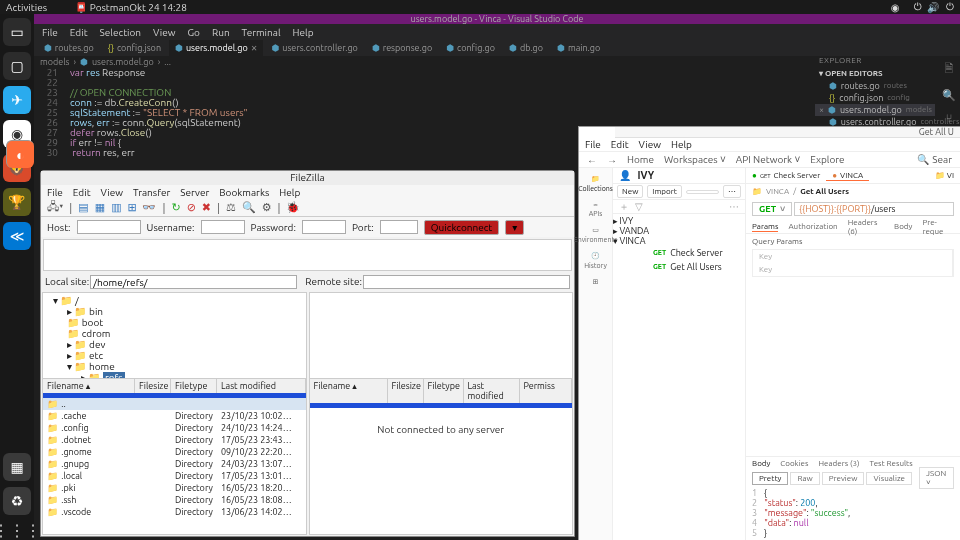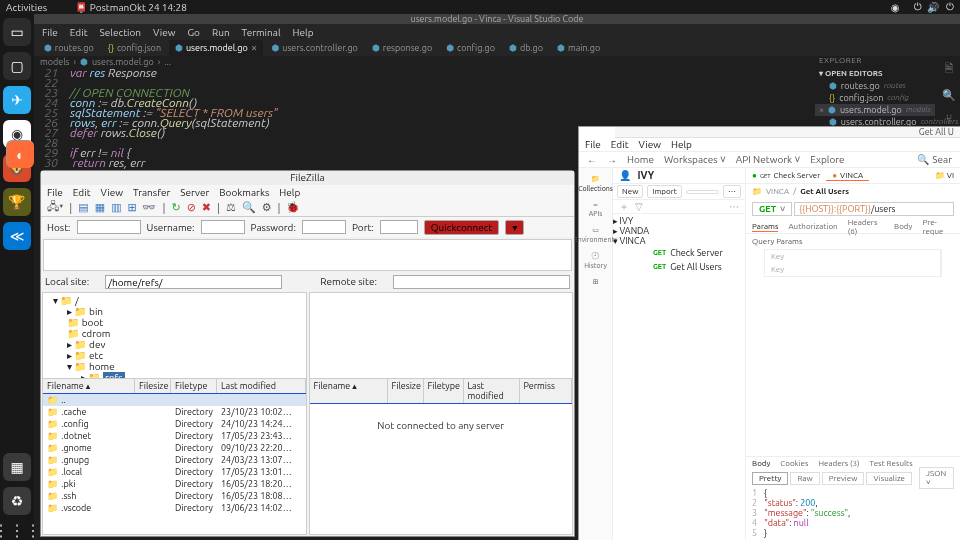--- a/index.html
+++ b/index.html
@@ -6,38 +6,38 @@
 body { width:960px; height:540px; background:#1a1a1a; overflow:hidden; position:relative; font-size:11px; }
 
 
 .topbar { height:14px; background:#1a1a1a; color:#ddd; display:flex; align-items:center; padding:0 6px; font-size:10px; }
 .topbar .left { display:flex; gap:28px; }
 .topbar .center { flex:1; }
 .topbar .right { display:flex; gap:6px; align-items:center;}
 
 
 .vscode { position:absolute; top:14px; left:34px; right:0; bottom:0; background:#1e1e1e; color:#ccc; }
-.vscode-title { height:10px; background:#404040; text-align:center; font-size:9px; line-height:10px; color:#aaa;}
+.vscode-title { height:10px; background:#701a75; text-align:center; font-size:9px; line-height:10px; color:#aaa;}
 .vscode-menu { height:16px; background:#252526; display:flex; gap:12px; padding:0 8px; font-size:10px; align-items:center; color:#ccc;}
 .vscode-tabs { height:16px; background:#252526; display:flex; font-size:9px; align-items:center; color:#969696; gap:2px; padding-left:4px;}
 .vscode-tabs .tab { padding:0 6px; height:16px; display:flex; align-items:center; gap:3px;}
 .vscode-tabs .tab.active { background:#1e1e1e; color:#fff;}
 .goicon { color:#519aba; }
 .jsonicon { color:#cbcb41; }
 .tabclose{font-size:8px;color:#888;}
 .breadcrumb { height:12px; font-size:9px; color:#888; padding-left:6px; display:flex; align-items:center; gap:4px;}
-.code { padding:0 4px; font-family:Consolas,monospace; font-size:12px; line-height:10px;font-style:italic; }
+.code { padding:0 4px; font-family:Consolas,monospace; font-size:10px; line-height:10px; }
 .code .ln { display:inline-block; width:20px; text-align:right; color:#666; margin-right:12px;}
 .kw{color:#c586c0;} .str{color:#ce9178;} .fn{color:#dcdcaa;} .id{color:#9cdcfe;} .cm{color:#6a9955;}
 .vscode-explorer { position:absolute; top:40px; right:25px; width:120px; font-size:9px; color:#bbb;}
 .vscode-explorer .hdr{color:#888; font-size:8px; letter-spacing:0.5px; padding:2px 4px;}
 .vscode-explorer .sec{color:#ccc; font-size:8px; padding:2px 4px; font-weight:bold;}
 .vscode-explorer .file{padding:1px 4px 1px 14px; display:flex; gap:4px;}
 .vscode-explorer .file.hl{background:#37373d;}
-.vscode-explorer .sub{color:#6e6e6e; font-size:8px; font-style:italic;}
+.vscode-explorer .sub{color:#6e6e6e; font-size:8px; }
 .vscode-right-icons{position:absolute; top:40px; right:0; width:22px; display:flex; flex-direction:column; gap:10px; align-items:center; padding-top:6px;}
 .vscode-right-icons span{color:#888; font-size:11px;}
 
 
 .dock { position:absolute; top:14px; left:0; width:34px; bottom:0; background:#181818; display:flex; flex-direction:column; align-items:center; padding-top:4px; gap:2px;}
 .dock .ico { width:28px; height:28px; border-radius:6px; display:flex; align-items:center; justify-content:center; font-size:14px; color:#fff; margin-bottom:4px;}
 .dock .ico.term{background:#2c2c2c;}
 .dock .ico.tg{background:#2aabee;}
 .dock .ico.chrome{background:#fff; color:#333;}
 .dock .ico.brave{background:#d94a2b;}
@@ -52,29 +52,29 @@
 
 .fz { position:absolute; top:170px; left:40px; width:535px; height:367px; background:#f2f2f2; color:#222; border:1px solid #888; border-radius:4px 4px 0 0; display:flex; flex-direction:column; font-size:10px;}
 .fz-title { height:14px; background:#ededed; text-align:center; font-size:10px; line-height:14px;}
 .fz-menu { height:14px; display:flex; gap:10px; padding:0 6px; align-items:center; background:#f6f6f6;}
 .fz-toolbar { height:18px; display:flex; gap:6px; padding:0 6px; align-items:center; background:#f6f6f6; border-bottom:1px solid #ccc;}
 .fz-toolbar span{font-size:11px; color:#555;}
 .fz-quick { height:20px; display:flex; gap:6px; padding:2px 6px; align-items:center; background:#f6f6f6;}
 .fz-quick input { height:14px; border:1px solid #aaa; font-size:10px; padding:0 2px;}
 .fz-quick button { height:15px; font-size:10px; padding:0 6px; background:#b91c1c; border:1px solid #aaa; border-radius:2px;}
 .fz-log { height:32px; background:#fff; border:1px solid #ccc; margin:2px;}
-.fz-sites { height:18px; display:flex; gap:16px; padding:2px 4px;}
+.fz-sites { height:18px; display:flex; gap:1px; padding:2px 4px;}
 .fz-sites input{flex:1; height:14px; border:1px solid #aaa; font-size:10px; padding:0 2px;}
 .fz-sites .lbl{line-height:14px;}
 .fz-split{ flex:1; display:flex;}
 .fz-pane{ flex:1; display:flex; flex-direction:column; border:1px solid #ccc; margin:1px;}
 .fz-tree{ height:86px; background:#fff; overflow:auto; padding:2px; border-bottom:1px solid #ccc;}
 .fld{color:#d99a2b;}
 .sel{background:#3b6ea5; color:#fff; padding:0 2px;}
-.fz-listhdr{display:flex; background:#f0f0f0; border-bottom:1px solid #1d4ed8; font-size:9px;}
+.fz-listhdr{display:flex; background:#f0f0f0; border-bottom:5px solid #1d4ed8; font-size:9px;}
 .fz-listhdr div{padding:2px 4px; border-right:1px solid #ccc;}
 .fz-list{flex:1; background:#fff; overflow:hidden;}
 .fz-row{display:flex; font-size:9px; padding:1px 4px;}
 .fz-row.selected{background:#d7e4f2;}
 .fz-row .c1{width:92px; display:flex; gap:3px;}
 .fz-row .c2{width:36px;}
 .fz-row .c3{width:46px;}
 .fz-row .c4{flex:1;}
 .fz-remote-msg{flex:1; display:flex; justify-content:center; padding-top:16px; color:#333; background:#fff;}
 
@@ -101,21 +101,21 @@
 .pm-tabs .t.active{border-bottom:1px solid #ff6c37;}
 .dot-g{color:#0a0;}.dot-o{color:#e07c3e;}
 .pm-bc{height:14px; padding:0 6px; font-size:8px; color:#888; display:flex; align-items:center; gap:4px;}
 .pm-url{height:22px; display:flex; gap:2px; padding:4px 6px;}
 .pm-url .method{border:1px solid #ccc; padding:0 6px; display:flex; align-items:center; color:#0a0; gap:4px; font-size:9px; font-weight:bold;}
 .pm-url .url{flex:1; border:1px solid #ccc; padding:0 4px; display:flex; align-items:center; font-size:9px;}
 .pm-url .var{color:#d97e4a;}
 .pm-reqtabs{height:14px; display:flex; gap:10px; padding:0 6px; font-size:8px; color:#666; align-items:center; border-bottom:1px solid #eee;}
 .pm-reqtabs .a{color:#222; border-bottom:1px solid #ff6c37;}
 .pm-qp{padding:3px 6px; font-size:8px; color:#555;}
-.pm-kv{margin:0 18px; border:1px solid #eee;}
+.pm-kv{margin:0 6px; border:1px solid #eee;}
 .pm-kv .r{display:flex; font-size:8px; color:#aaa;}
 .pm-kv .r div{flex:1; padding:2px 6px; border-right:1px solid #eee;}
 .pm-gap{flex:1;}
 .pm-resptabs{height:14px; display:flex; gap:10px; padding:0 6px; font-size:8px; color:#666; border-top:1px solid #eee; align-items:center;}
 .pm-resptabs .a{color:#222;}
 .pm-respview{height:16px; display:flex; gap:2px; padding:0 6px; align-items:center; font-size:8px;}
 .pm-respview .v{padding:1px 6px; border:1px solid #ddd; color:#666;}
 .pm-respview .v.a{background:#fff; color:#222; border-color:#aaa;}
 .pm-json{padding:2px 6px; font-family:monospace; font-size:9px;}
 .pm-json .lnn{color:#aaa; display:inline-block; width:10px;}
@@ -182,21 +182,20 @@
     <span>models</span> › <span class="goicon">⬢</span> <span>users.model.go</span> › <span>...</span>
   </div>
   <div class="code" id="vscode-code">
       <div><span class="ln">21</span><span class="kw">var</span> <span class="id">res</span> Response</div>
       <div><span class="ln">22</span></div>
       <div><span class="ln">23</span><span class="cm">// OPEN CONNECTION</span></div>
       <div><span class="ln">24</span><span class="id">conn</span> := db.<span class="fn">CreateConn</span>()</div>
       <div><span class="ln">25</span><span class="id">sqlStatement</span> := <span class="str">"SELECT * FROM users"</span></div>
       <div><span class="ln">26</span><span class="id">rows</span>, <span class="id">err</span> := conn.<span class="fn">Query</span>(sqlStatement)</div>
       <div><span class="ln">27</span><span class="kw">defer</span> rows.<span class="fn">Close</span>()</div>
-      <div><span class="ln">28</span></div>
       <div><span class="ln">29</span><span class="kw">if</span> err != <span class="kw">nil</span> {</div>
       <div><span class="ln">30</span>    <span class="kw">return</span> res, err</div>
     </div>
   <div class="vscode-explorer">
     <div class="hdr">EXPLORER</div>
     <div class="sec">▾ <span>OPEN EDITORS</span></div>
     <div id="vscode-explorer-files">
         <div class="file"><span class="goicon">⬢</span> routes.go <span class="sub">routes</span></div>
         <div class="file"><span class="jsonicon">{}</span> config.json <span class="sub">config</span></div>
         <div class="file hl"><span style="margin-left:-10px;color:#888">×</span> <span class="goicon">⬢</span> users.model.go <span class="sub">models</span></div>

